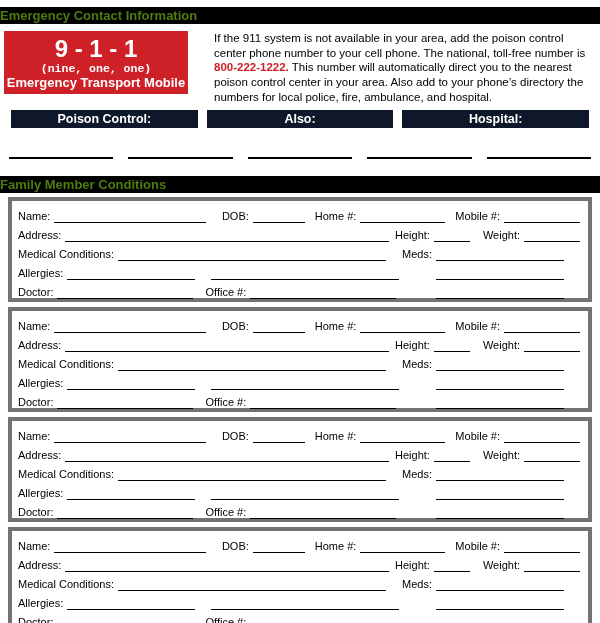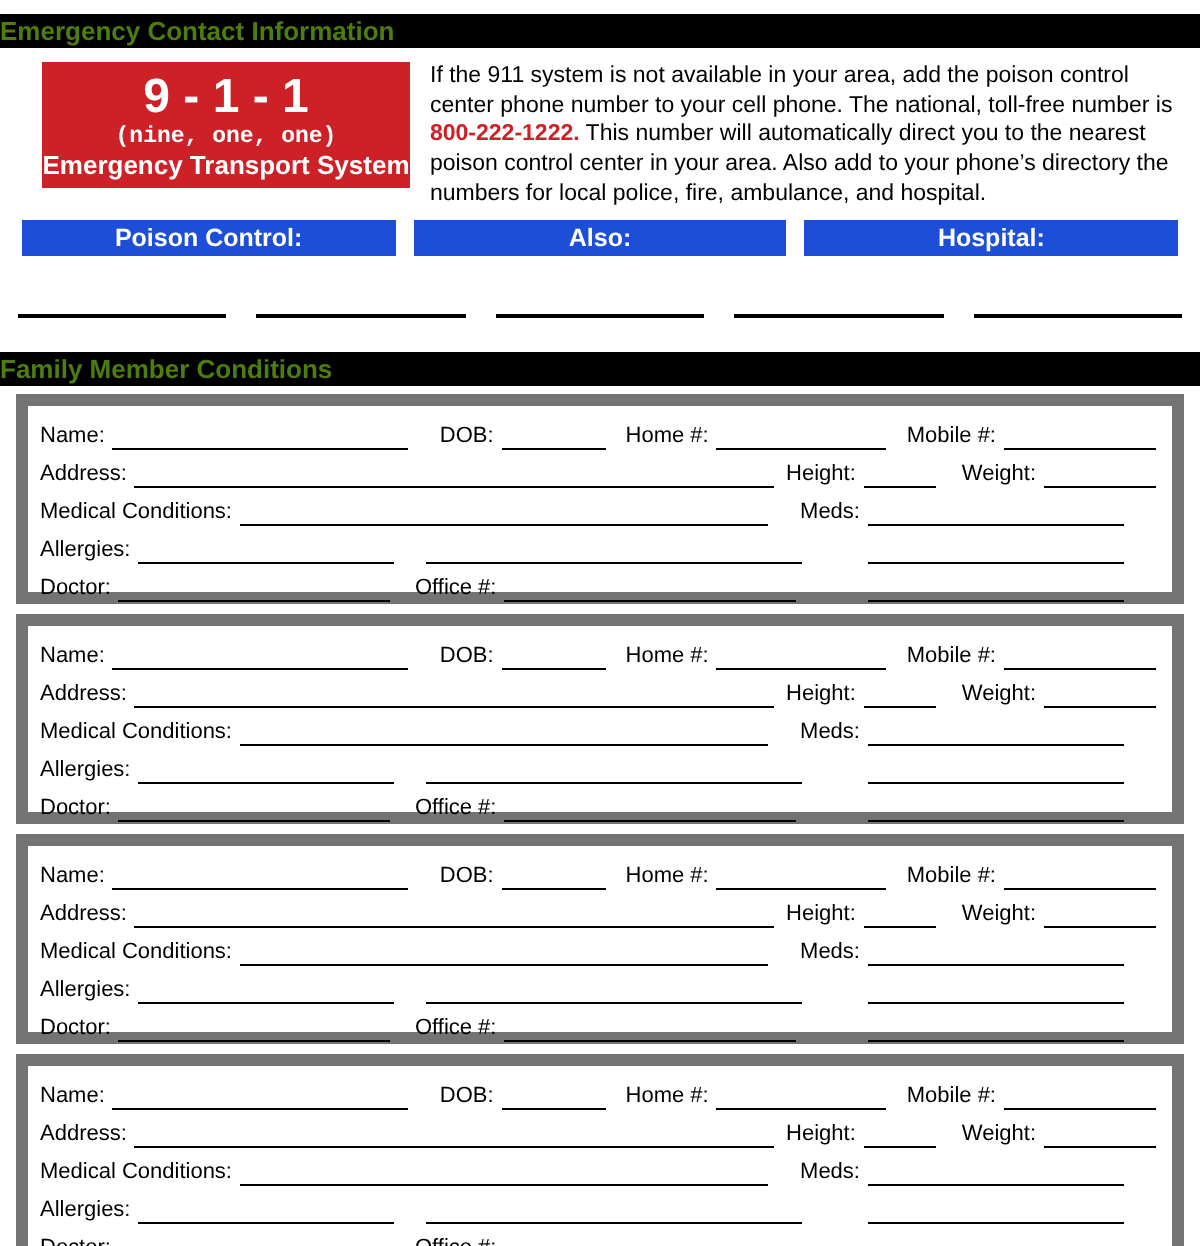--- a/index.html
+++ b/index.html
@@ -7,45 +7,45 @@
   body {
     width:600px; height:623px; overflow:hidden;
     font-family:"Liberation Sans", sans-serif; color:#000;
   }
   .bar {
     background:#000; color:#4d7c0f; font-weight:bold; font-size:13px;
     text-align:left; height:17px; line-height:17px; width:600px;
   }
   .top-bar { margin-top:7px; }
   
-  .intro { display:flex; margin:7px 8px 0 21px; }
+  .intro { display:flex; margin:7px 8px 0 4px;gap:16px; }
   .red-box {
     flex:0 0 184px; height:63px; background:#CE2127; color:#fff;
     text-align:center; font-weight:bold; padding-top:4px;
   }
   .nine-one-one { font-size:24px; line-height:27px; }
   .nine-words  { font-size:11.5px; line-height:13px;font-family:Liberation Mono, monospace; }
   .nine-sub    { font-size:13px; line-height:15px; }
   .intro-text {
     flex:1; margin-left:10px; font-size:11.5px; line-height:14.7px;
   }
   .phone { color:#CE2127; font-weight:bold; }
   
   .contact-row { display:flex; gap:9px; margin:5px 11px 0; }
   .contact-box {
-    flex:1; background:#1d4ed8; color:#fff; font-weight:bold; font-size:12.5px;
+    flex:1; background:#0f172a; color:#fff; font-weight:bold; font-size:12.5px;
     text-align:center; height:18px; line-height:18px;
   }
   .contact-lines { display:flex; gap:15px; margin:29px 9px 0; }
   .contact-line { flex:1; height:0; border-bottom:2px solid #000; }
   
   .family-bar { margin-top:17px; }
   
   .member-block {
-    border:6px solid #737373; margin:4px 8px 5px; padding:3px 8px 4px 6px;
+    border:4px solid #737373; margin:4px 8px 5px; padding:3px 8px 4px 6px;
     height:105px; background:#fff;
   }
   .frow {
     display:flex; align-items:flex-end; height:19.2px; font-size:11px;
     white-space:nowrap;
   }
   .flabel { line-height:14px; margin-right:4px; }
   .fline  { height:14px; border-bottom:1.5px solid #000; display:block; }
   .flex1 { flex:1 1 auto; }
   .w52{width:52px} .w85{width:85px} .w76{width:76px}
@@ -57,21 +57,21 @@
 </style>
 </head>
 <body>
 
 <div class="bar top-bar">Emergency Contact Information</div>
 
 <div class="intro">
   <div class="red-box">
     <div class="nine-one-one">9 - 1 - 1</div>
     <div class="nine-words">(nine, one, one)</div>
-    <div class="nine-sub">Emergency Transport System</div>
+    <div class="nine-sub">Emergency Transport Mobile</div>
   </div>
   <div class="intro-text"><span>If the 911 system is not available in your area, add the poison control center phone number to your cell phone. The national, toll-free number is </span><span class="phone">800-222-1222.</span><span> This number will automatically direct you to the nearest poison control center in your area. Also add to your phone’s directory the numbers for local police, fire, ambulance, and hospital.</span></div>
 </div>
 
 <div class="contact-row">
   <div class="contact-box">Poison Control:</div>
   <div class="contact-box">Also:</div>
   <div class="contact-box">Hospital:</div>
 </div>
 

